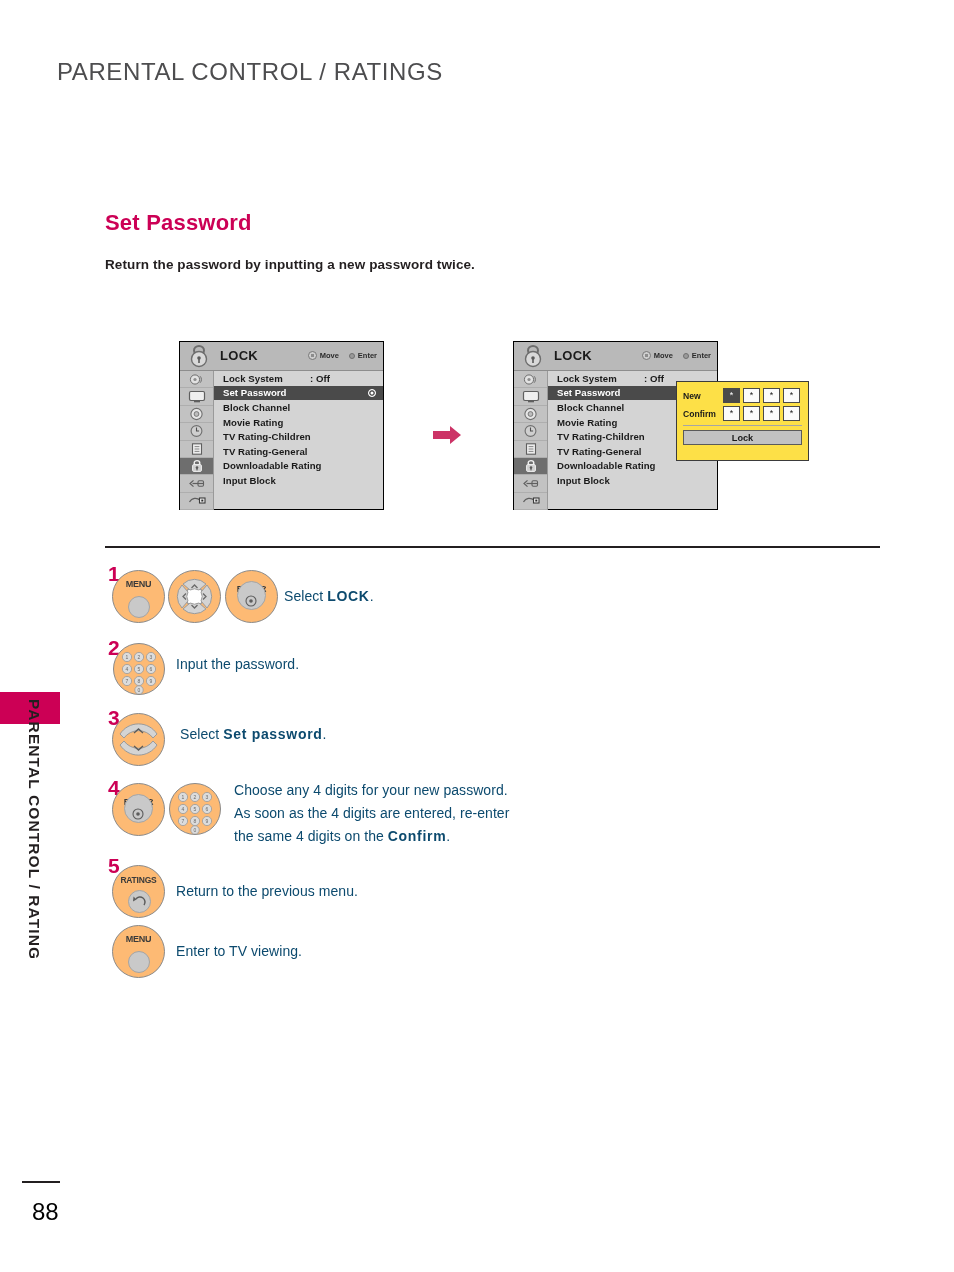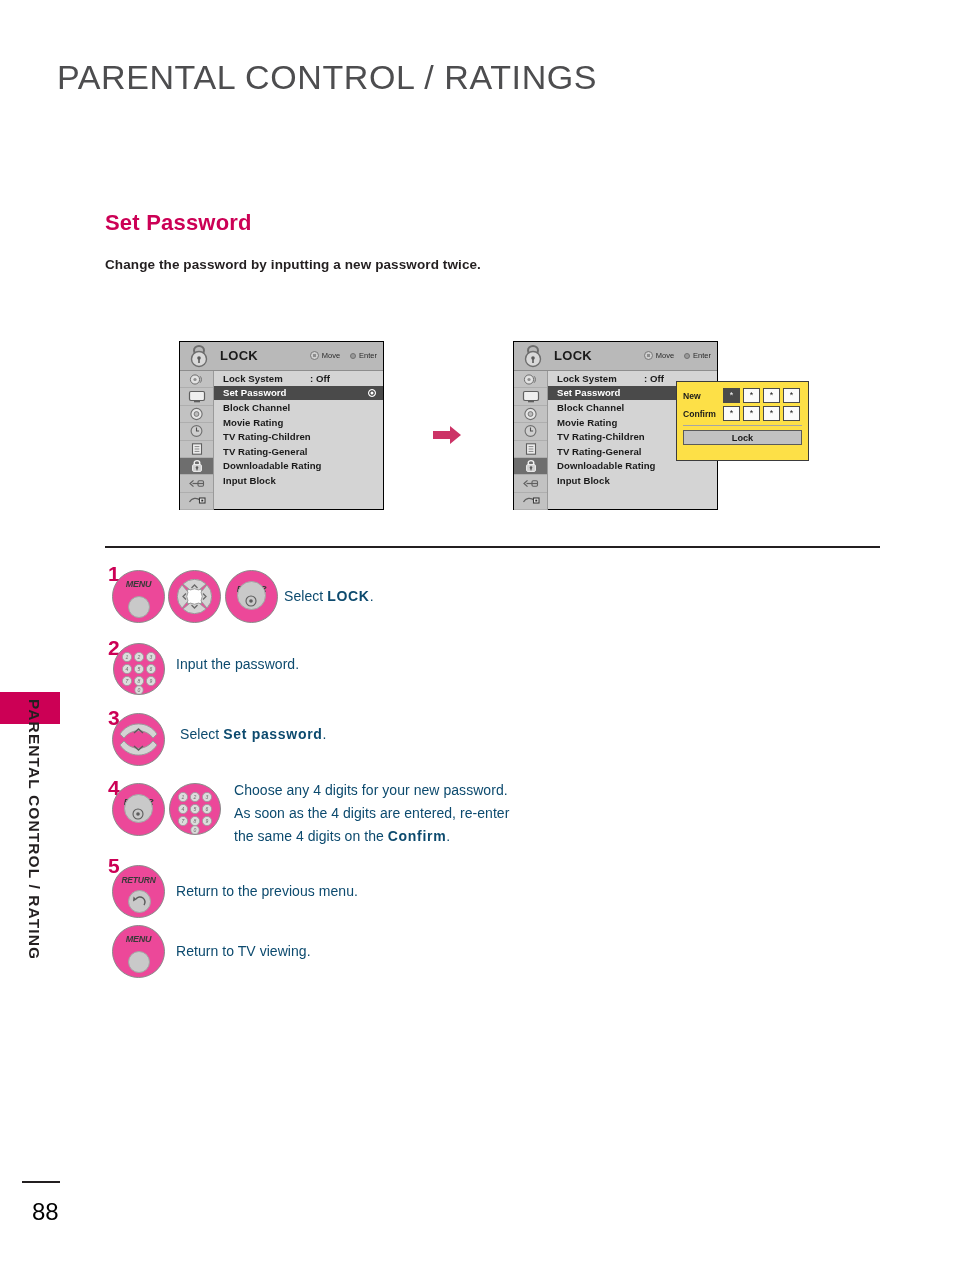--- a/index.html
+++ b/index.html
@@ -14,21 +14,21 @@
     color: #231f20;
     position: relative;
     overflow: hidden;
   }
 
   
   .page-title {
     position: absolute;
     left: 57px;
     top: 58px;
-    font-size: 34px;
+    font-size: 24px;
     font-weight: 400;
     letter-spacing: 0.6px;
     color: #4d4d4f;
     white-space: nowrap;
   }
 
   
   .section-title {
     position: absolute;
     left: 105px;
@@ -122,21 +122,21 @@
     top: 9px;
     display: flex;
     align-items: center;
     gap: 10px;
   }
   .hint {
     display: flex;
     align-items: center;
     gap: 3px;
     font-size: 7.5px;
-    font-weight: normal;
+    font-weight: bold;
     color: #2a2a2a;
   }
   .dpad-ico {
     width: 9px; height: 9px;
     border-radius: 50%;
     background: radial-gradient(circle at 50% 50%, #8d8d8d 0 30%, #cfcfcf 32% 100%);
     border: 1px solid #7a7a7a;
     box-sizing: border-box;
   }
   .enter-ico {
@@ -307,23 +307,22 @@
     color: #0c4a6e;
     line-height: 23px;
     letter-spacing: 0.05px;
   }
   .step-text b { font-weight: bold; letter-spacing: 0.7px; }
 
   .btn-circle {
     position: absolute;
     border-radius: 50%;
     border: 1.6px solid #8a8a8a;
-    background: #ec4899;
-    box-sizing: border-box;
-    font-style: italic;
+    background: #fdba74;
+    box-sizing: border-box;
   }
   .btn-label {
     position: absolute;
     left: 0; right: 0;
     text-align: center;
     font-size: 9px;
     font-weight: bold;
     color: #3a3a3a;
     letter-spacing: -0.2px;
   }
@@ -334,21 +333,21 @@
     border: 1px solid #a4a4a4;
     box-sizing: border-box;
   }
 </style>
 </head>
 <body>
 
 <div class="page-title">PARENTAL CONTROL / RATINGS</div>
 
 <div class="section-title">Set Password</div>
-<div class="section-sub">Change the password by inputting a new password twice.</div>
+<div class="section-sub">Return the password by inputting a new password twice.</div>
 
 <div class="side-block"></div>
 <div class="side-vertical">PARENTAL CONTROL / RATING</div>
 
 <div class="osd osd-1">
   <div class="osd-head">
     <svg class="osd-lock-badge" viewBox="0 0 26 25">
       <rect x="8" y="2" width="10" height="9" rx="5" fill="none" stroke="#6d6d6d" stroke-width="2"></rect>
       <circle cx="13" cy="15" r="7.5" fill="#d9d9d9" stroke="#6d6d6d" stroke-width="1.4"></circle>
       <circle cx="13" cy="14" r="1.8" fill="#5a5a5a"></circle>
@@ -702,33 +701,33 @@
   </svg>
 </div>
 <div class="step-text" style="left:234px; top:779px; width:330px;">
   <div>Choose any 4 digits for your new password.</div>
   <div>As soon as the 4 digits are entered, re-enter</div>
   <div><span>the same 4 digits on the </span><b>Confirm</b><span>.</span></div>
 </div>
 
 <div class="step-num" style="left:108px; top:855px;">5</div>
 <div class="btn-circle" style="left:112px; top:865px; width:53px; height:53px;">
-  <div class="btn-label" style="top:9px; font-size:8.5px;">RETURN</div>
+  <div class="btn-label" style="top:9px; font-size:8.5px;">RATINGS</div>
   <div class="btn-dot" style="left:15px; top:24px; width:23px; height:23px;"></div>
   <svg width="16" height="14" viewBox="0 0 16 14" style="position:absolute;left:18px;top:29px;">
     <path d="M13 10 A5 5 0 1 0 5 4" fill="none" stroke="#5c5c5c" stroke-width="1.5"></path>
     <path d="M2.5 1.5 L5.5 4.5 L2 6.5" fill="#5c5c5c"></path>
   </svg>
 </div>
 <div class="step-text" style="left:176px; top:880px;">
   <span>Return to the previous menu.</span>
 </div>
 
 <div class="btn-circle" style="left:112px; top:925px; width:53px; height:53px;">
   <div class="btn-label" style="top:8px;">MENU</div>
   <div class="btn-dot" style="left:15px; top:25px; width:22px; height:22px;"></div>
 </div>
 <div class="step-text" style="left:176px; top:940px;">
-  <span>Return to TV viewing.</span>
+  <span>Enter to TV viewing.</span>
 </div>
 
 <div class="footer-rule"></div>
 <div class="page-number">88</div>
 
 </body></html>

